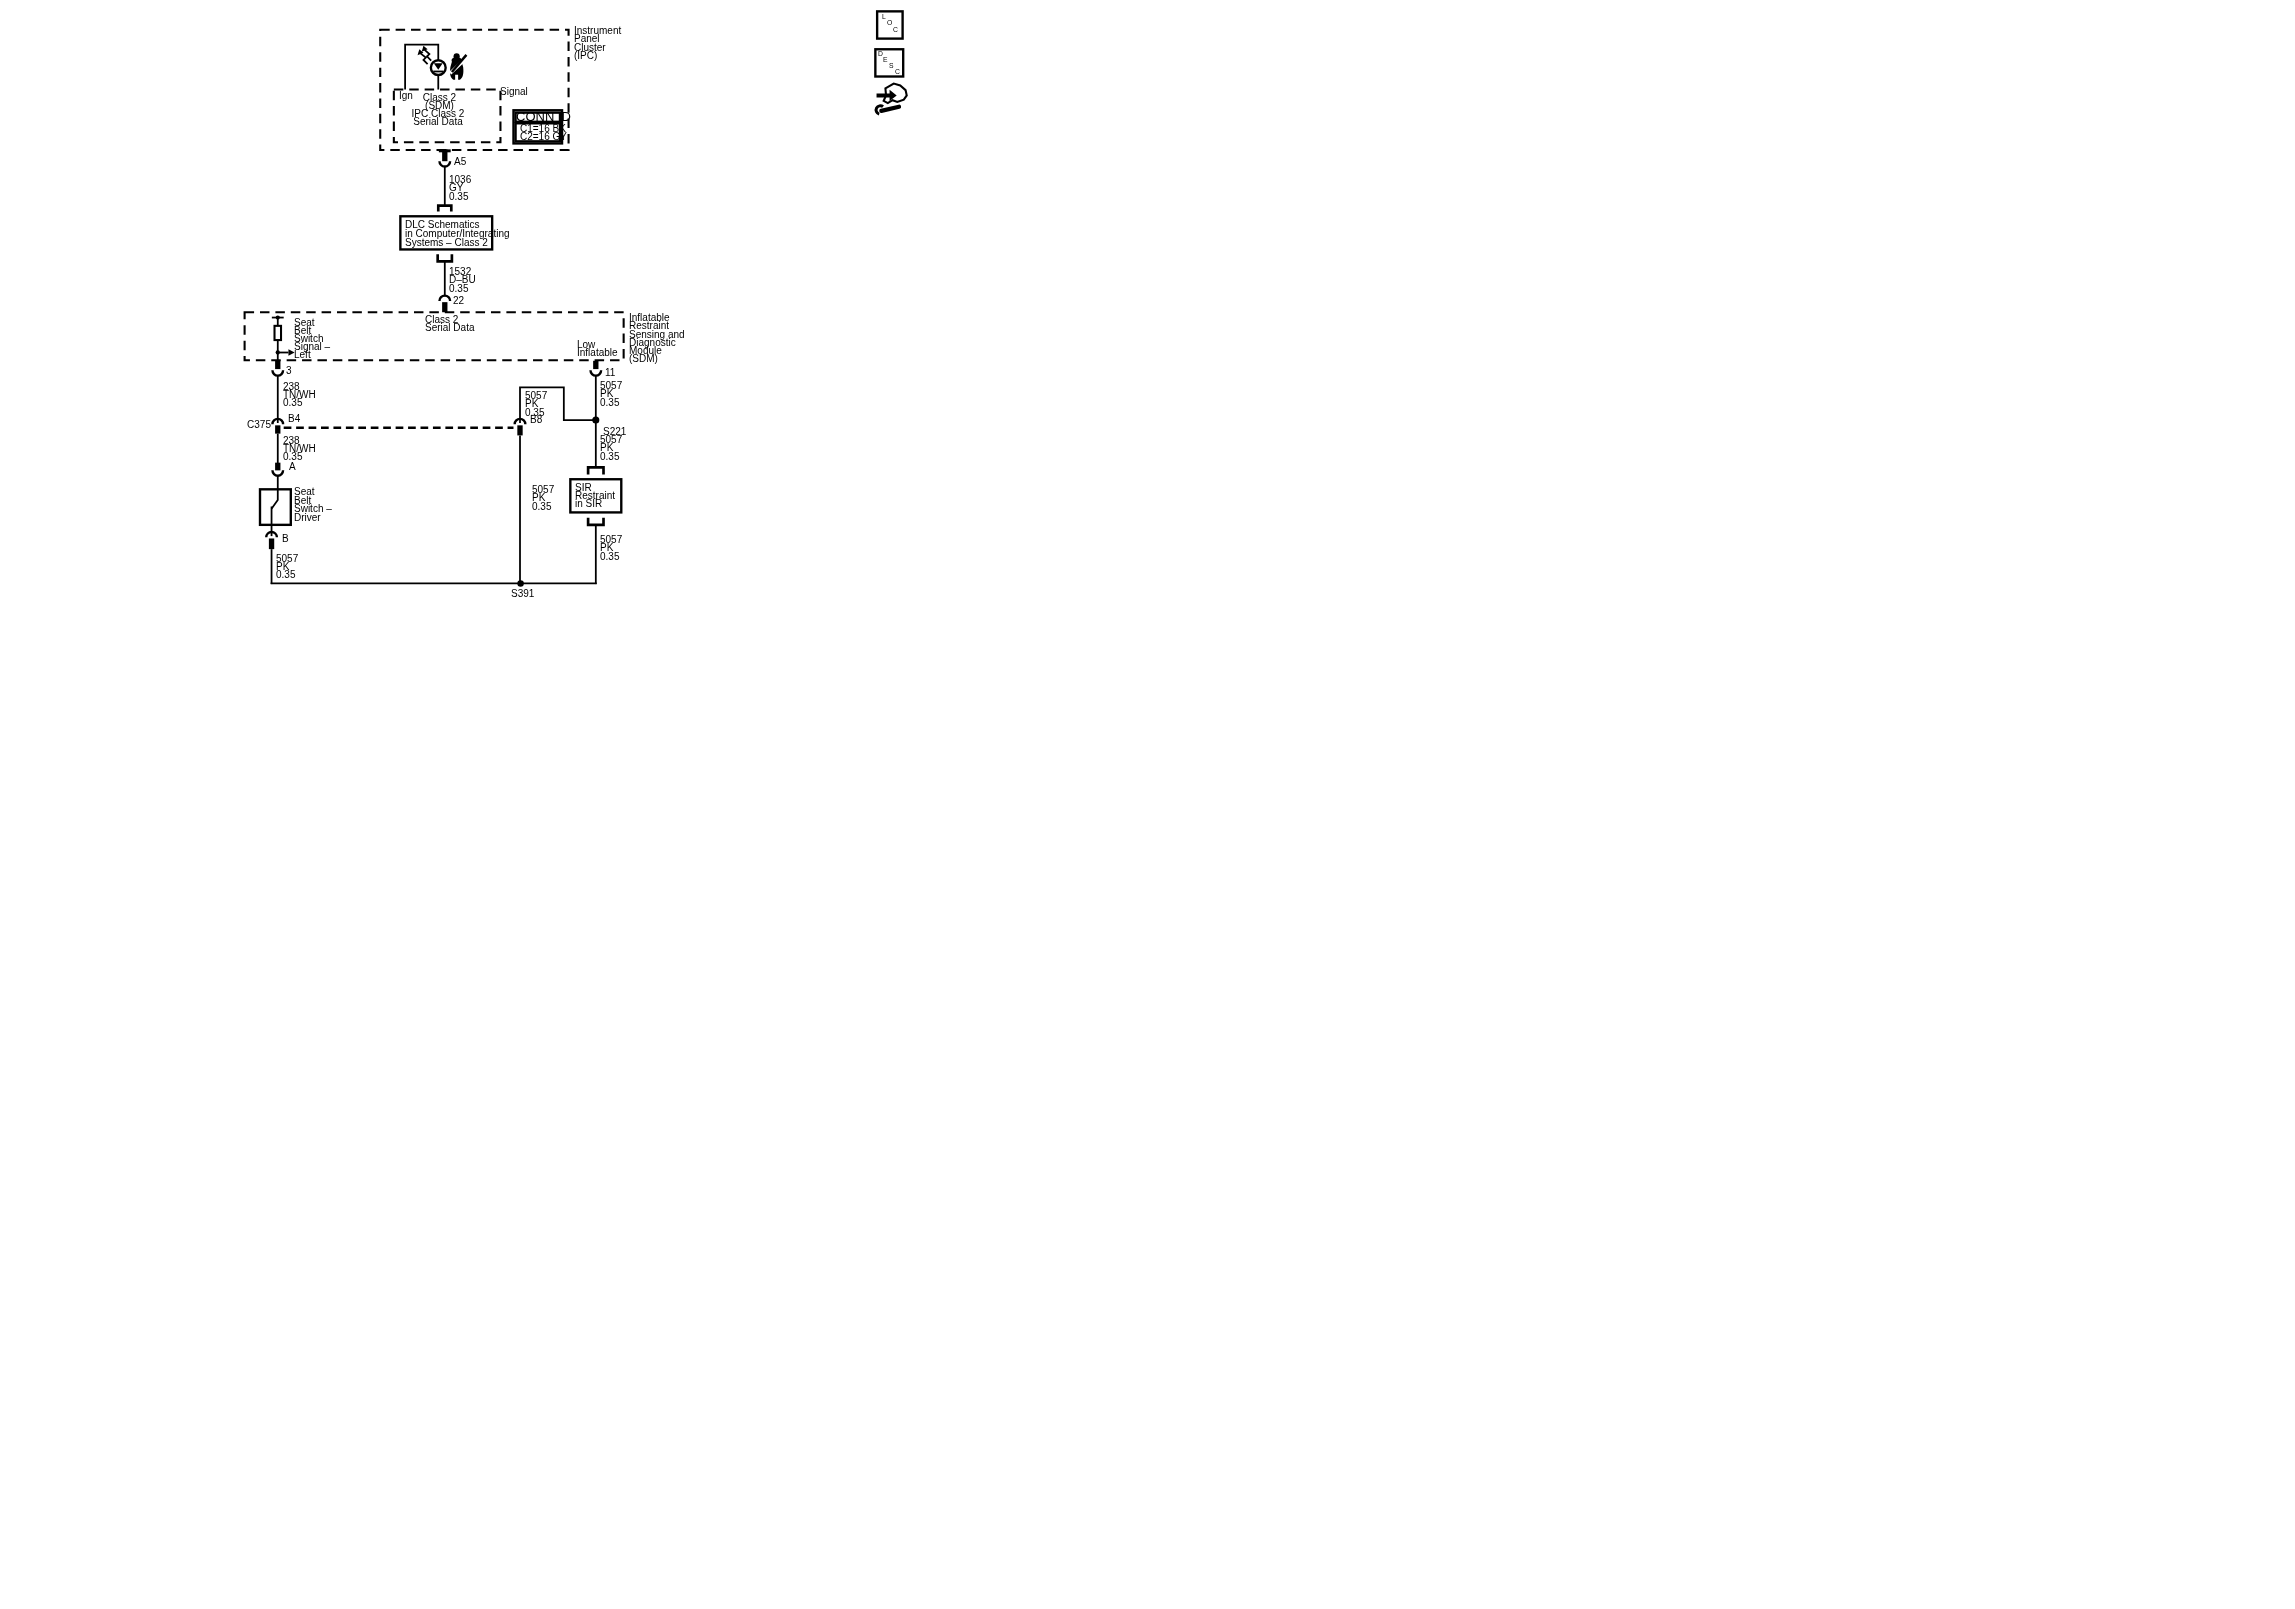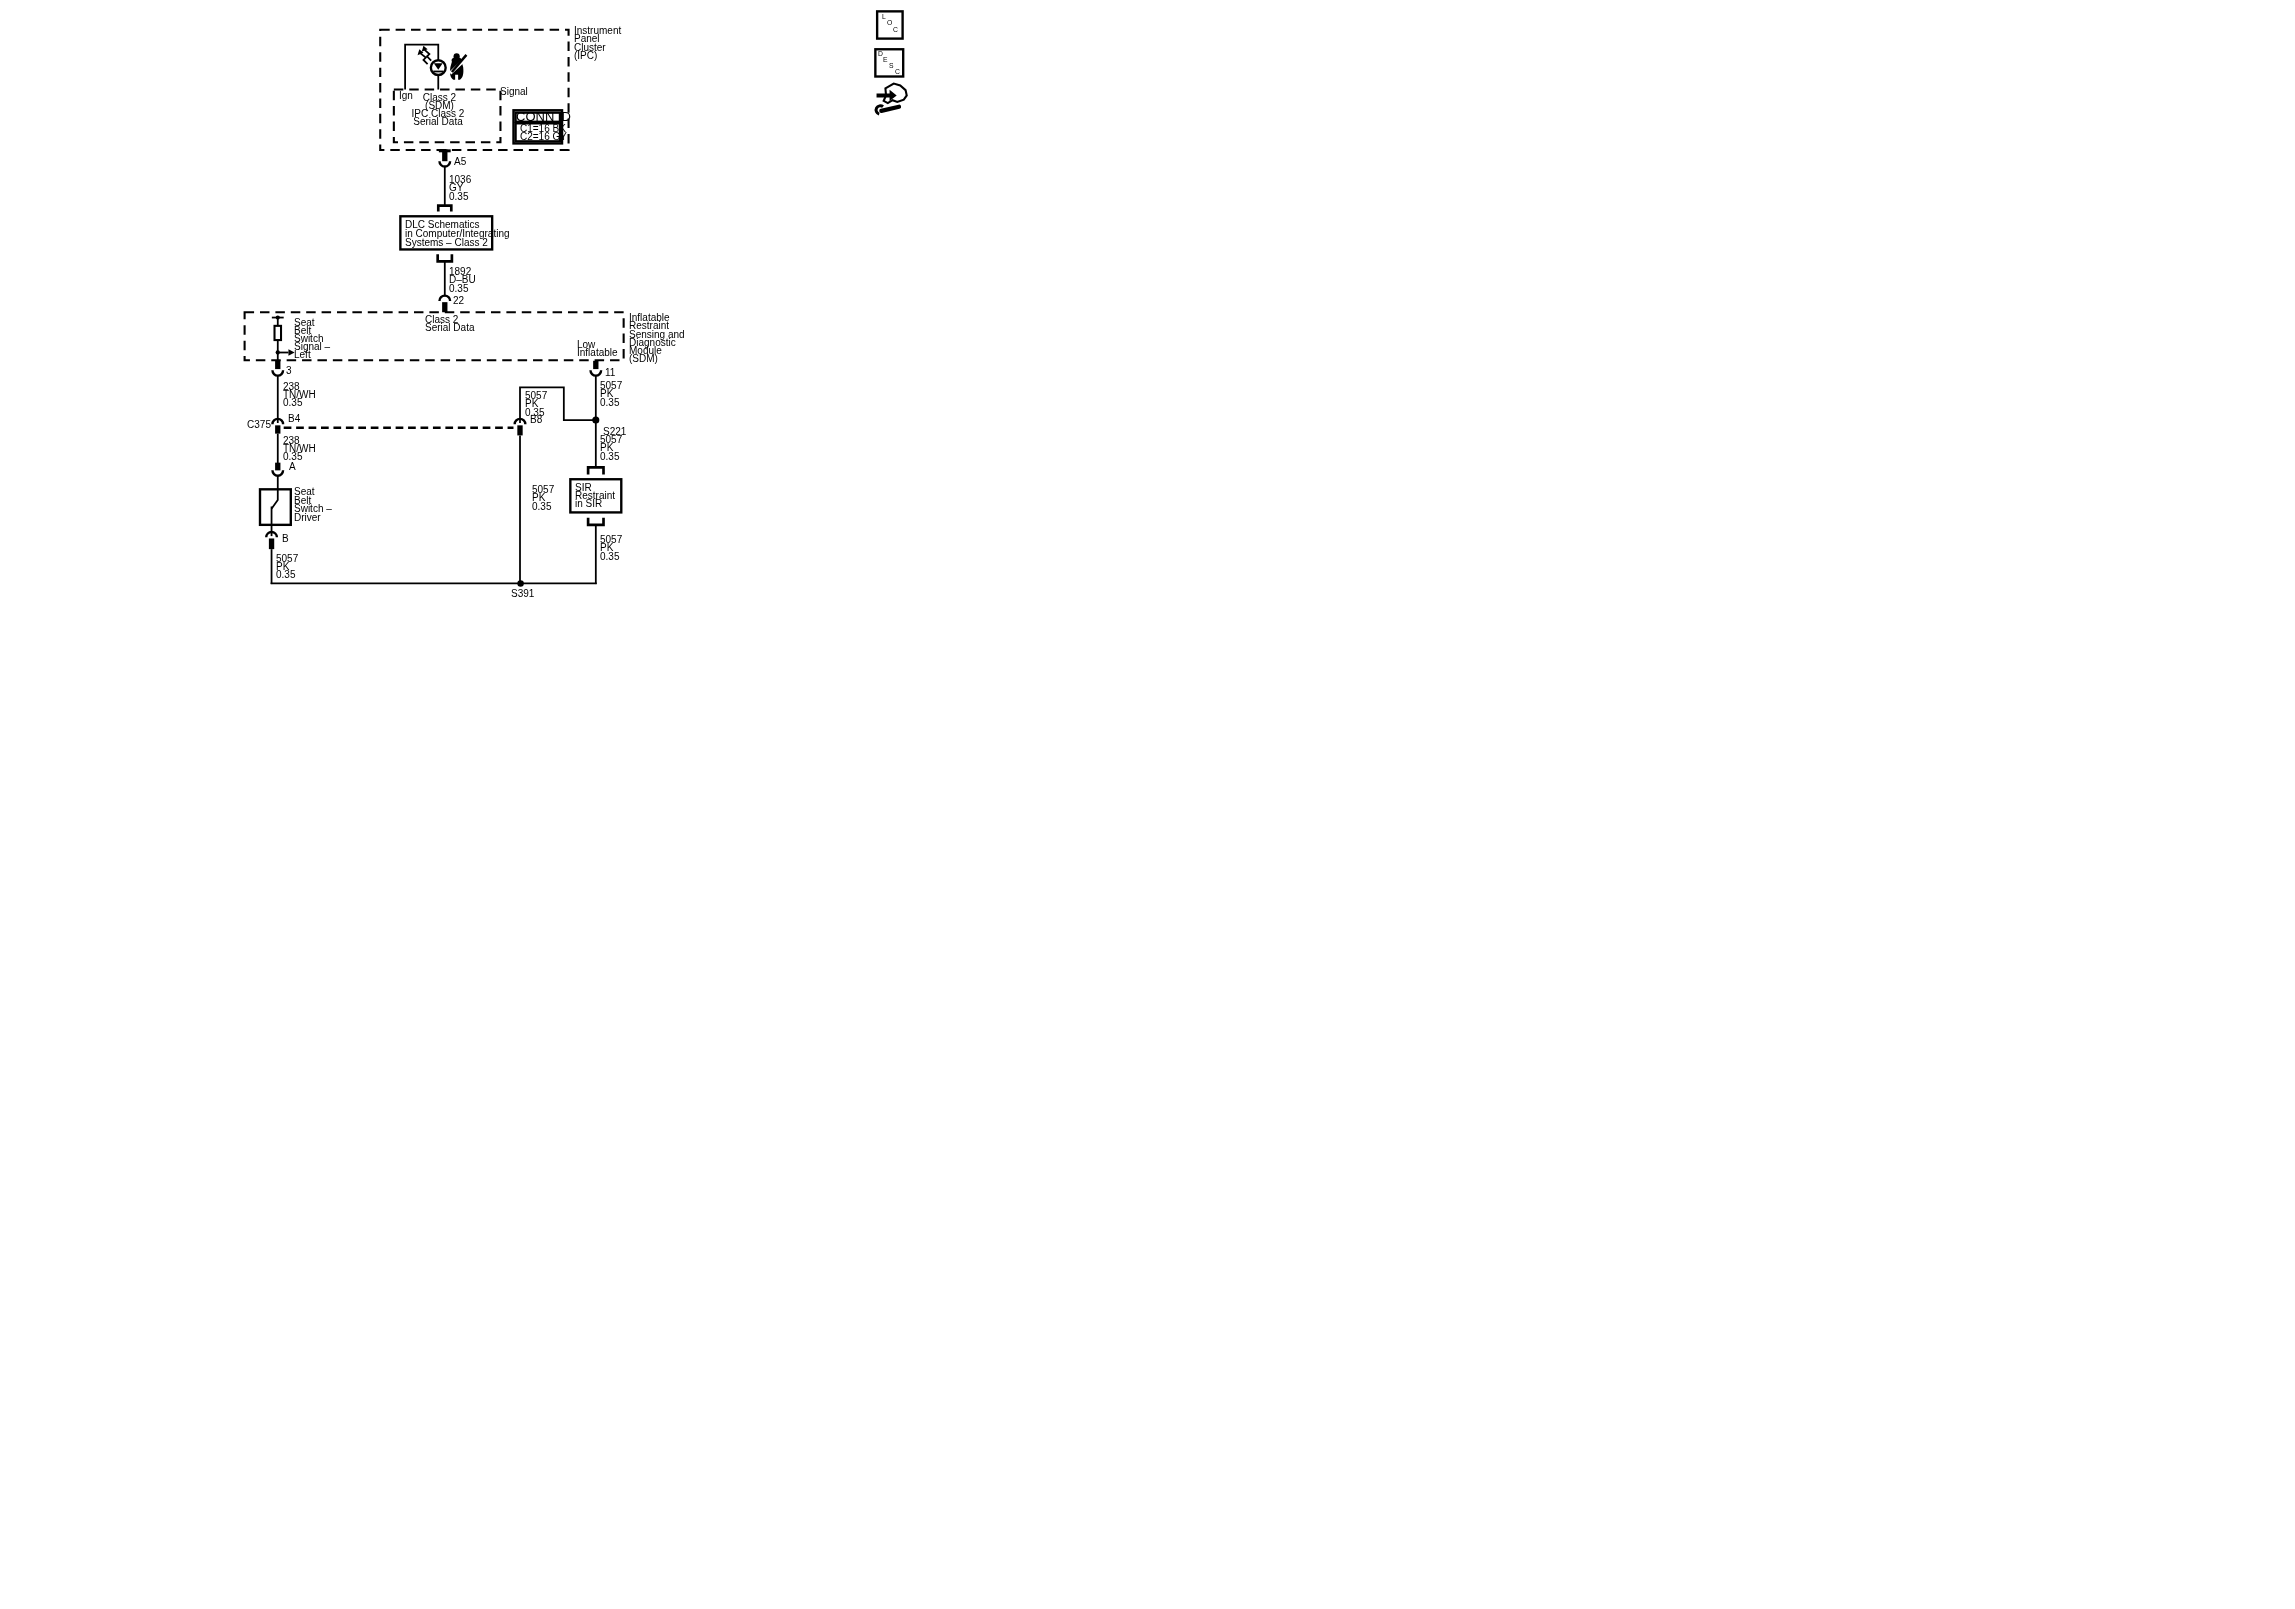--- a/index.html
+++ b/index.html
@@ -180,21 +180,21 @@
   <div>0.35</div>
 </div>
 
 <div class="lbl" style="left:405px;top:220px;line-height:9px">
   <div>DLC Schematics</div>
   <div>in Computer/Integrating</div>
   <div>Systems – Class 2</div>
 </div>
 
 <div class="lbl" style="left:449px;top:268px">
-  <div>1892</div>
+  <div>1532</div>
   <div>D–BU</div>
   <div>0.35</div>
 </div>
 <div class="lbl" style="left:453px;top:297px">22</div>
 
 <div class="lbl" style="left:425px;top:316px">
   <div>Class 2</div>
   <div>Serial Data</div>
 </div>
 <div class="lbl" style="left:629px;top:314px">

